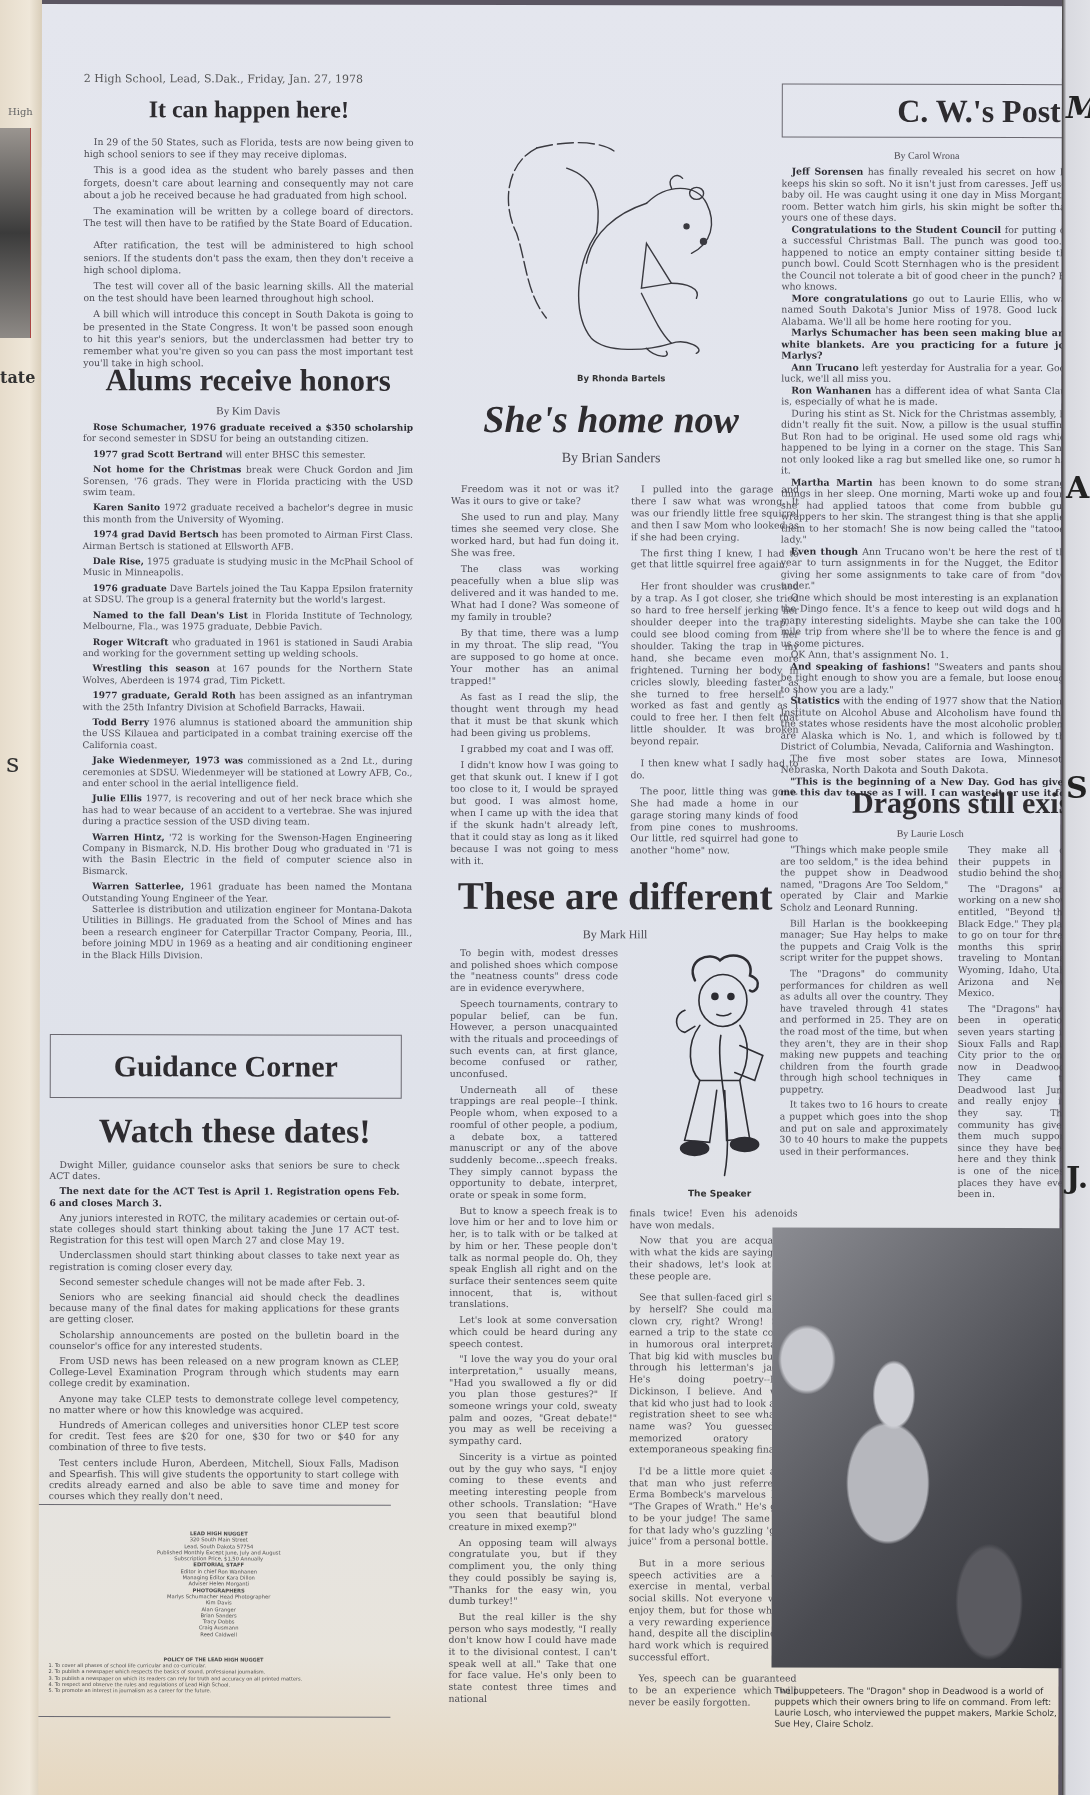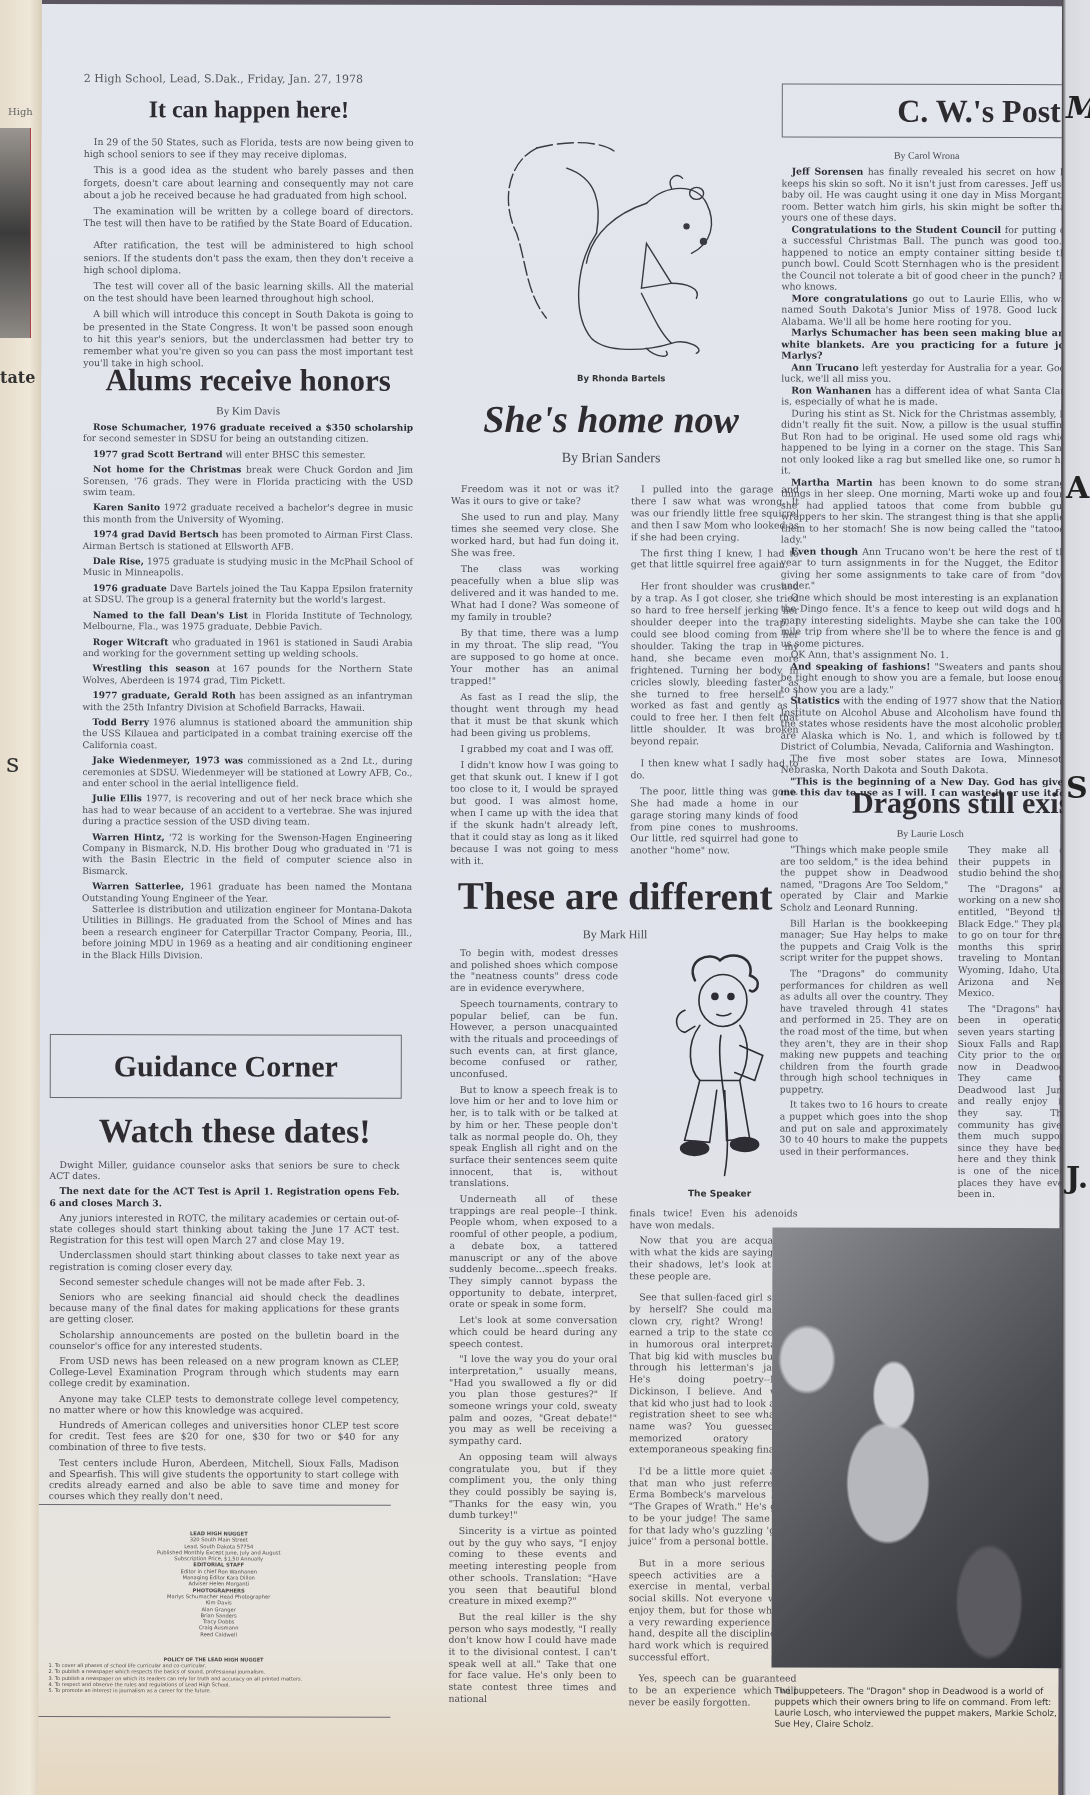--- a/index.html
+++ b/index.html
@@ -180,26 +180,26 @@
     <p style="margin-bottom:10px">Her front shoulder was crushed by a trap. As I got closer, she tried so hard to free herself jerking her shoulder deeper into the trap. I could see blood coming from her shoulder. Taking the trap in my hand, she became even more frightened. Turning her body in cricles slowly, bleeding faster as she turned to free herself. I worked as fast and gently as I could to free her. I then felt that little shoulder. It was broken beyond repair.</p>
     <p>I then knew what I sadly had to do.</p>
     <p>The poor, little thing was gone. She had made a home in our garage storing many kinds of food from pine cones to mushrooms. Our little, red squirrel had gone to another "home" now.</p>
   </div>
 
   <div class="abs head" style="left:410px;top:868px;width:330px;font-size:39px;text-align:center;">These are different</div>
   <div class="abs byline" style="left:410px;top:922px;width:330px;font-size:12px;">By Mark Hill</div>
   <div class="abs body" style="left:410px;top:942px;width:168px;font-size:9.4px;line-height:11.7px;">
     <p>To begin with, modest dresses and polished shoes which compose the "neatness counts" dress code are in evidence everywhere.</p>
     <p>Speech tournaments, contrary to popular belief, can be fun. However, a person unacquainted with the rituals and proceedings of such events can, at first glance, become confused or rather, unconfused.</p>
+    <p>Underneath all of these trappings are real people--I think. People whom, when exposed to a roomful of other people, a podium, a debate box, a tattered manuscript or any of the above suddenly become...speech freaks. They simply cannot bypass the opportunity to debate, interpret, orate or speak in some form.</p>
     <p>But to know a speech freak is to love him or her and to love him or her, is to talk with or be talked at by him or her. These people don't talk as normal people do. Oh, they speak English all right and on the surface their sentences seem quite innocent, that is, without translations.</p>
-    <p>Underneath all of these trappings are real people--I think. People whom, when exposed to a roomful of other people, a podium, a debate box, a tattered manuscript or any of the above suddenly become...speech freaks. They simply cannot bypass the opportunity to debate, interpret, orate or speak in some form.</p>
     <p>Let's look at some conversation which could be heard during any speech contest.</p>
     <p>"I love the way you do your oral interpretation," usually means, "Had you swallowed a fly or did you plan those gestures?" If someone wrings your cold, sweaty palm and oozes, "Great debate!" you may as well be receiving a sympathy card.</p>
+    <p>Sincerity is a virtue as pointed out by the guy who says, "I enjoy coming to these events and meeting interesting people from other schools. Translation: "Have you seen that beautiful blond creature in mixed exemp?"</p>
     <p>An opposing team will always congratulate you, but if they compliment you, the only thing they could possibly be saying is, "Thanks for the easy win, you dumb turkey!"</p>
-    <p>Sincerity is a virtue as pointed out by the guy who says, "I enjoy coming to these events and meeting interesting people from other schools. Translation: "Have you seen that beautiful blond creature in mixed exemp?"</p>
     <p>But the real killer is the shy person who says modestly, "I really don't know how I could have made it to the divisional contest. I can't speak well at all." Take that one for face value. He's only been to state contest three times and national</p>
   </div>
 
   <svg class="abs" style="left:615px;top:945px;" width="130" height="230" viewBox="0 0 130 230">
     <g fill="none" stroke="#2d2d33" stroke-width="1.6" stroke-linecap="round">
       <path d="M40 30 C 30 10, 55 0, 65 10 C 75 0, 100 5, 95 25 C 110 30, 100 45, 95 40" stroke-width="2.5"></path>
       <ellipse cx="68" cy="50" rx="24" ry="26"></ellipse>
       <circle cx="60" cy="46" r="3" fill="#2d2d33"></circle>
       <circle cx="76" cy="46" r="3" fill="#2d2d33"></circle>
       <path d="M62 64 C 66 66, 72 66, 76 63"></path>

